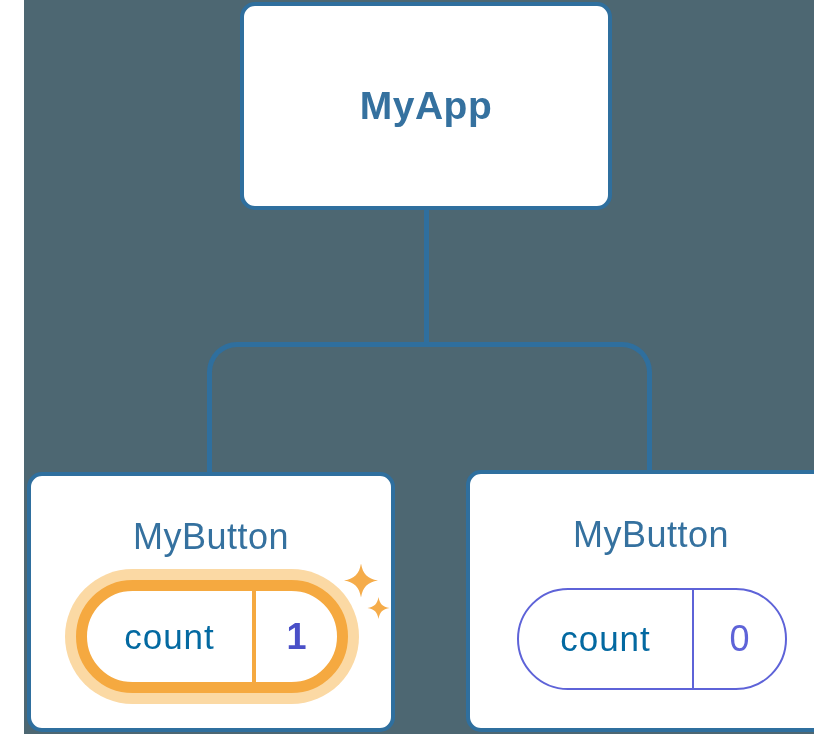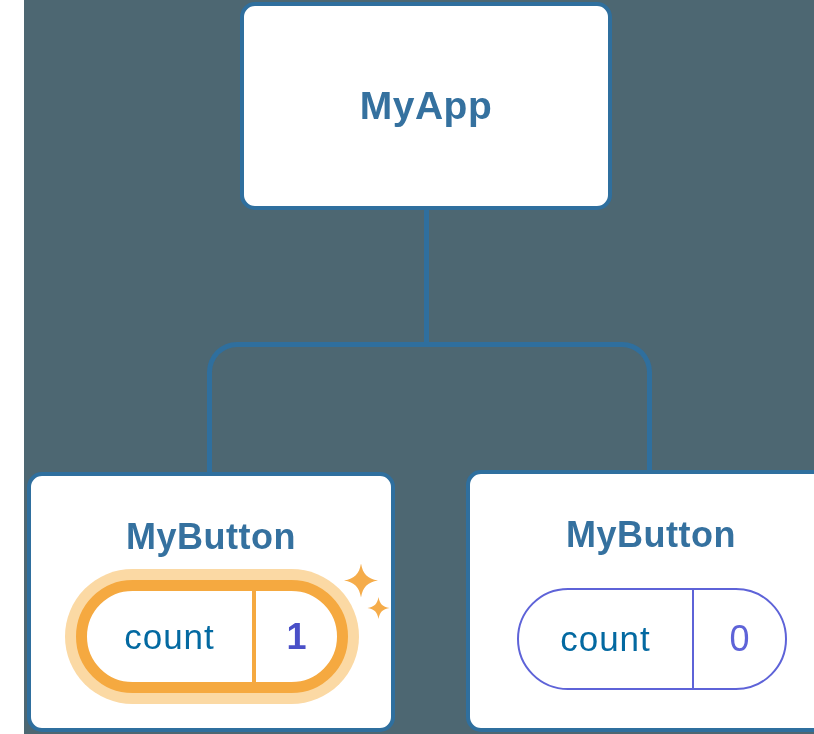--- a/index.html
+++ b/index.html
@@ -43,21 +43,21 @@
   .node-child-right {
     left: 442px; top: 470px;
     width: 370px; height: 262px;
   }
   .child-label {
     position: absolute;
     left: 0; right: 0;
     top: 40px;
     text-align: center;
     font-size: 36px;
-    font-weight: bold;
+    font-weight: normal;
     color: #35719F;
     letter-spacing: 0.5px;
   }
   
   .connector-stem {
     position: absolute;
     left: 400px; top: 208px;
     width: 5px; height: 137px;
     background: #2F6F9E;
   }

